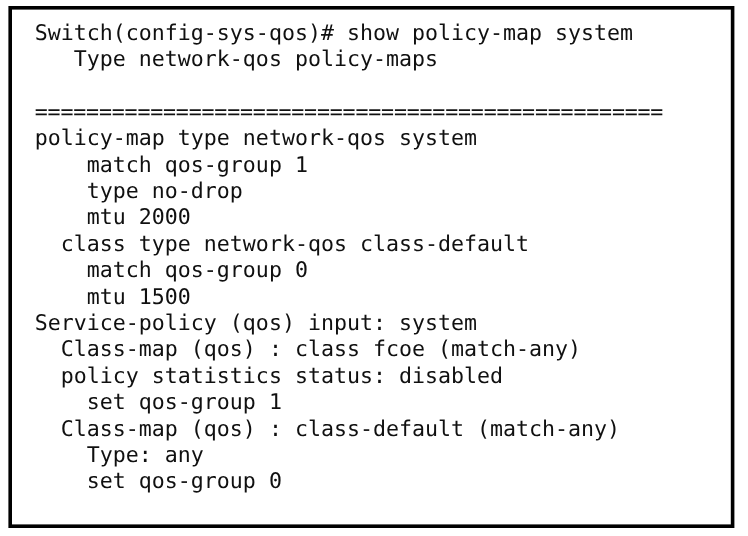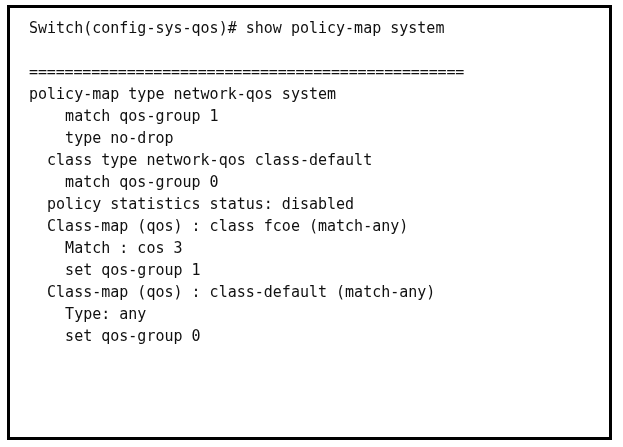--- a/index.html
+++ b/index.html
@@ -41,21 +41,21 @@
     top: 0;
     right: 0;
     bottom: 0;
     padding: 9px 0 0 19px;
     box-sizing: border-box;
   }
 
   .cli-line {
     display: block;
     font-family: "DejaVu Sans Mono", "Liberation Mono", monospace;
-    font-size: 15px;
+    font-size: 18px;
     line-height: 22px;
     height: 22px;
     color: #101010;
     white-space: pre;
     letter-spacing: 0px;
     font-weight: 400;
   }
 
   .cli-line.rule {
     letter-spacing: -0.15px;
@@ -66,30 +66,33 @@
   }
 </style>
 </head>
 <body>
 
 <div id="screenshot-root">
   <div id="terminal-frame">
     <div id="terminal-body">
 
       <span class="cli-line">Switch(config-sys-qos)# show policy-map system</span>
+      <span class="cli-line">   Type network-qos policy-maps</span>
       <span class="cli-line blank"></span>
       <span class="cli-line rule">=================================================</span>
       <span class="cli-line">policy-map type network-qos system</span>
       <span class="cli-line">    match qos-group 1</span>
       <span class="cli-line">    type no-drop</span>
+      <span class="cli-line">    mtu 2000</span>
       <span class="cli-line">  class type network-qos class-default</span>
       <span class="cli-line">    match qos-group 0</span>
+      <span class="cli-line">    mtu 1500</span>
+      <span class="cli-line">Service-policy (qos) input: system</span>
+      <span class="cli-line">  Class-map (qos) : class fcoe (match-any)</span>
       <span class="cli-line">  policy statistics status: disabled</span>
-      <span class="cli-line">  Class-map (qos) : class fcoe (match-any)</span>
-      <span class="cli-line">    Match : cos 3</span>
       <span class="cli-line">    set qos-group 1</span>
       <span class="cli-line">  Class-map (qos) : class-default (match-any)</span>
       <span class="cli-line">    Type: any</span>
       <span class="cli-line">    set qos-group 0</span>
 
     </div>
   </div>
 </div>
 
 </body></html>

